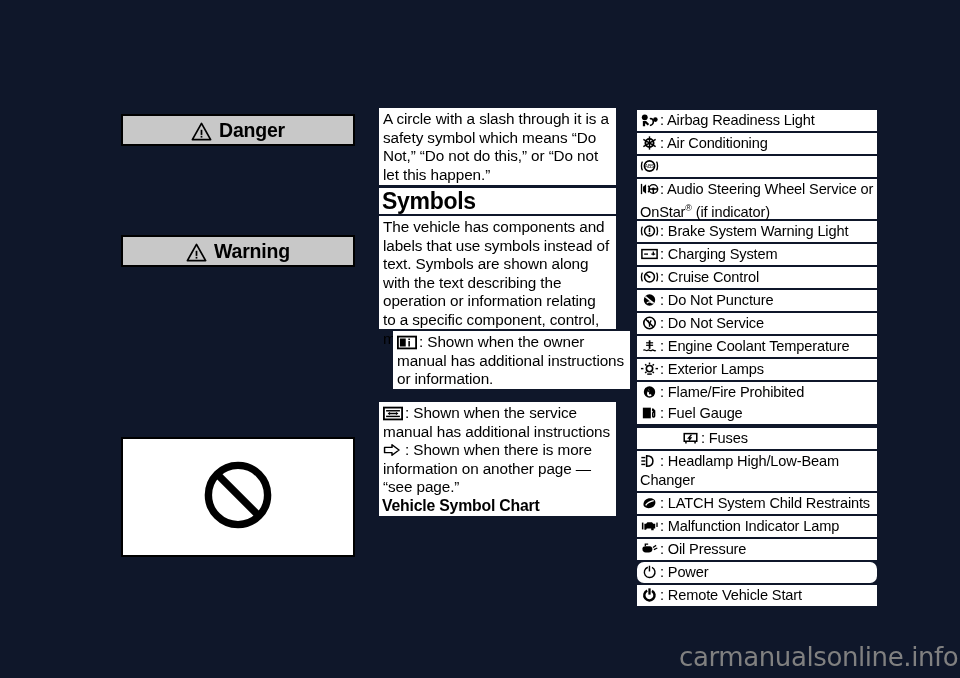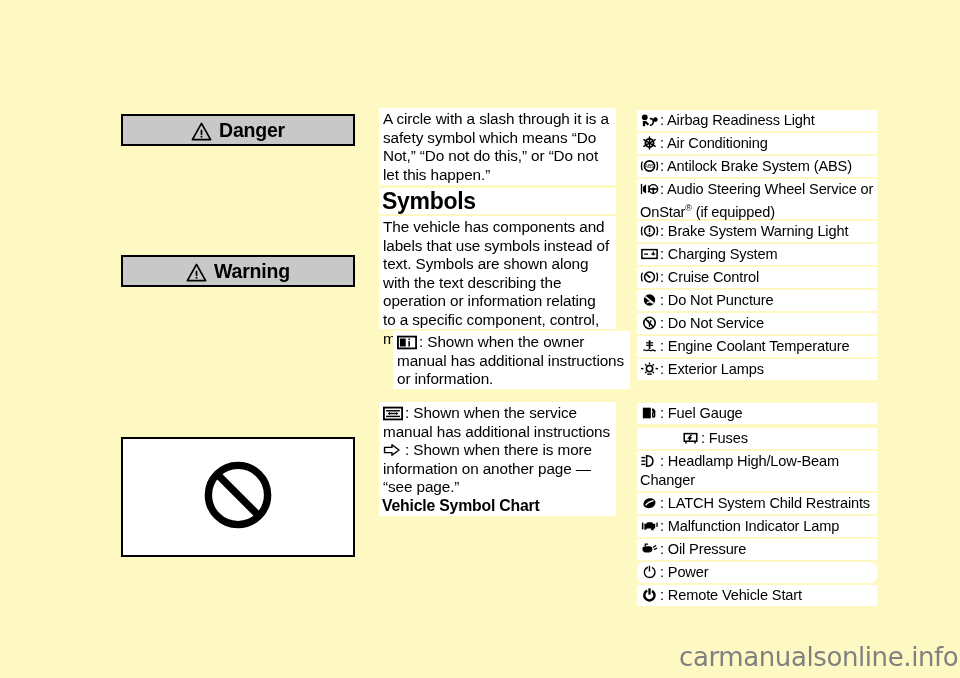--- a/index.html
+++ b/index.html
@@ -12,21 +12,21 @@
     height: 678px;
     position: relative;
     overflow: hidden;
     font-family: "Liberation Sans", sans-serif;
   }
   .page {
     position: absolute;
     left: 0; top: 0;
     width: 960px;
     height: 678px;
-    background: #fef9c3;
+    background: #0f172a;
   }
 
   
   .wblock {
     position: absolute;
     background: #ffffff;
     color: #000000;
     box-sizing: border-box;
     padding: 2px 4px 2px 4px;
     line-height: 18.6px;
@@ -136,21 +136,21 @@
     <span class="tri">
       <svg viewBox="0 0 22 20" width="21" height="19">
         <path d="M11 1.5 L20.6 18.5 L1.4 18.5 Z" fill="none" stroke="#000" stroke-width="1.8" stroke-linejoin="round"></path>
         <rect x="10.1" y="8.2" width="1.8" height="5.4" fill="#000"></rect>
         <rect x="10.1" y="14.6" width="1.8" height="1.8" fill="#000"></rect>
       </svg>
     </span>
     <span class="alabel">Danger</span>
   </div>
 
-  <div class="alertbox" style="left:121px; top:235px; width:234px; height:32px;margin-top:20px;">
+  <div class="alertbox" style="left:121px; top:235px; width:234px; height:32px;">
     <span class="tri">
       <svg viewBox="0 0 22 20" width="21" height="19">
         <path d="M11 1.5 L20.6 18.5 L1.4 18.5 Z" fill="none" stroke="#000" stroke-width="1.8" stroke-linejoin="round"></path>
         <rect x="10.1" y="8.2" width="1.8" height="5.4" fill="#000"></rect>
         <rect x="10.1" y="14.6" width="1.8" height="1.8" fill="#000"></rect>
       </svg>
     </span>
     <span class="alabel">Warning</span>
   </div>
 
@@ -235,34 +235,34 @@
   </div>
 
   <div class="symrow" style="top:156px; width:240px; height:21px;">
     <span class="glyph">
       <svg viewBox="0 0 20 16" width="19" height="16">
         <circle cx="10" cy="8" r="5.4" fill="none" stroke="#000" stroke-width="1.6"></circle>
         <text x="10" y="10.4" font-size="5.2" font-family="Liberation Sans, sans-serif" text-anchor="middle" fill="#000">ABS</text>
         <path d="M2.6 3.4 C1.2 5 1.2 11 2.6 12.6" fill="none" stroke="#000" stroke-width="1.4"></path>
         <path d="M17.4 3.4 C18.8 5 18.8 11 17.4 12.6" fill="none" stroke="#000" stroke-width="1.4"></path>
       </svg>
-    </span><span class="txt">: Antilock Brake System (ABS)</span>
+    </span>
   </div>
 
   <div class="symrow" style="top:179px; width:240px; height:40px;">
     <span class="glyph">
       <svg viewBox="0 0 20 16" width="19" height="16">
         <path d="M1.6 2.6 L1.6 13.4" stroke="#000" stroke-width="1.4"></path>
         <path d="M3.2 5.6 L6.4 3 L6.4 13 L3.2 10.4 Z" fill="#000"></path>
         <path d="M8.4 4.6 C10.6 6 10.6 10 8.4 11.4" fill="none" stroke="#000" stroke-width="1.4"></path>
         <circle cx="14" cy="8" r="4.6" fill="none" stroke="#000" stroke-width="1.5"></circle>
         <path d="M9.6 8 L18.4 8 M14 8 L14 12.6" stroke="#000" stroke-width="1.5"></path>
         <circle cx="14" cy="8" r="1.5" fill="#000"></circle>
       </svg>
-    </span><span class="txt">: Audio Steering Wheel Service or OnStar</span><span class="sup">®</span><span> (if equipped)</span>
+    </span><span class="txt">: Audio Steering Wheel Service or OnStar</span><span class="sup">®</span><span> (if indicator)</span>
   </div>
 
   <div class="symrow" style="top:221px; width:240px; height:21px;">
     <span class="glyph">
       <svg viewBox="0 0 20 16" width="19" height="16">
         <circle cx="10" cy="8" r="5.2" fill="none" stroke="#000" stroke-width="1.6"></circle>
         <rect x="9.2" y="4.4" width="1.6" height="4.6" fill="#000"></rect>
         <rect x="9.2" y="10" width="1.6" height="1.6" fill="#000"></rect>
         <path d="M2.6 3.4 C1.2 5 1.2 11 2.6 12.6" fill="none" stroke="#000" stroke-width="1.4"></path>
         <path d="M17.4 3.4 C18.8 5 18.8 11 17.4 12.6" fill="none" stroke="#000" stroke-width="1.4"></path>
@@ -337,20 +337,29 @@
           <line x1="5.4" y1="12.2" x2="6.8" y2="10.8"></line>
           <line x1="13.2" y1="10.8" x2="14.6" y2="12.2"></line>
           <line x1="1" y1="7.6" x2="3.6" y2="7.6"></line>
           <line x1="16.4" y1="7.6" x2="19" y2="7.6"></line>
           <line x1="7.6" y1="13.4" x2="12.4" y2="13.4"></line>
         </g>
       </svg>
     </span><span class="txt">: Exterior Lamps</span>
   </div>
 
+  <div class="symrow" style="top:382px; width:240px; height:21px;">
+    <span class="glyph">
+      <svg viewBox="0 0 20 16" width="19" height="16">
+        <circle cx="10" cy="8" r="6" fill="#000"></circle>
+        <path d="M10 3.4 C8 6 11.6 7 9.6 9.4 C8.6 10.6 11.4 11.4 11.4 9 C12.6 10.4 12.8 12.6 10 12.6 C7.4 12.6 6.6 9.6 8.4 7 Z" fill="#fff"></path>
+        <path d="M5.6 4 L14.4 12" stroke="#000" stroke-width="1.5"></path>
+      </svg>
+    </span><span class="txt">: Flame/Fire Prohibited</span>
+  </div>
 
   <div class="symrow" style="top:403px; width:240px; height:21px;">
     <span class="glyph">
       <svg viewBox="0 0 20 16" width="19" height="16">
         <rect x="3" y="2.4" width="8.4" height="11.2" fill="#000"></rect>
         <path d="M12.6 5 C14.6 5 14.6 8 13.4 8 L13.4 11.4 C13.4 12.6 15.4 12.6 15.4 11.2 L15.4 5.6 L13 3.4" fill="none" stroke="#000" stroke-width="1.5"></path>
       </svg>
     </span><span class="txt">: Fuel Gauge</span>
   </div>
 

